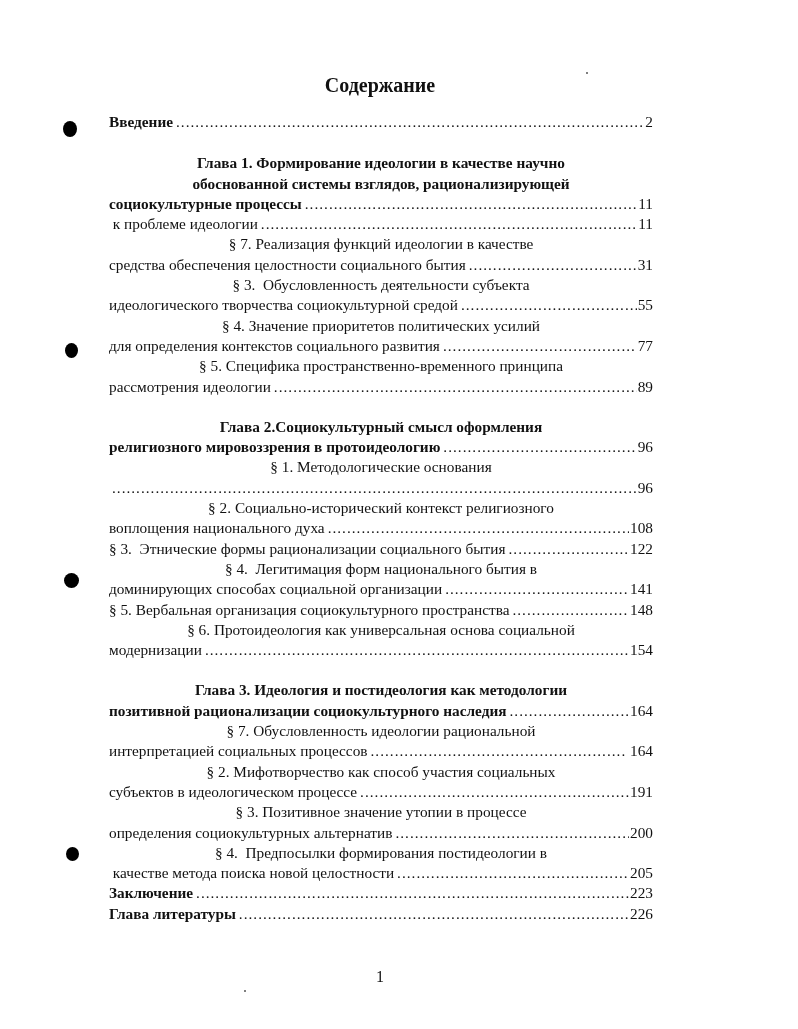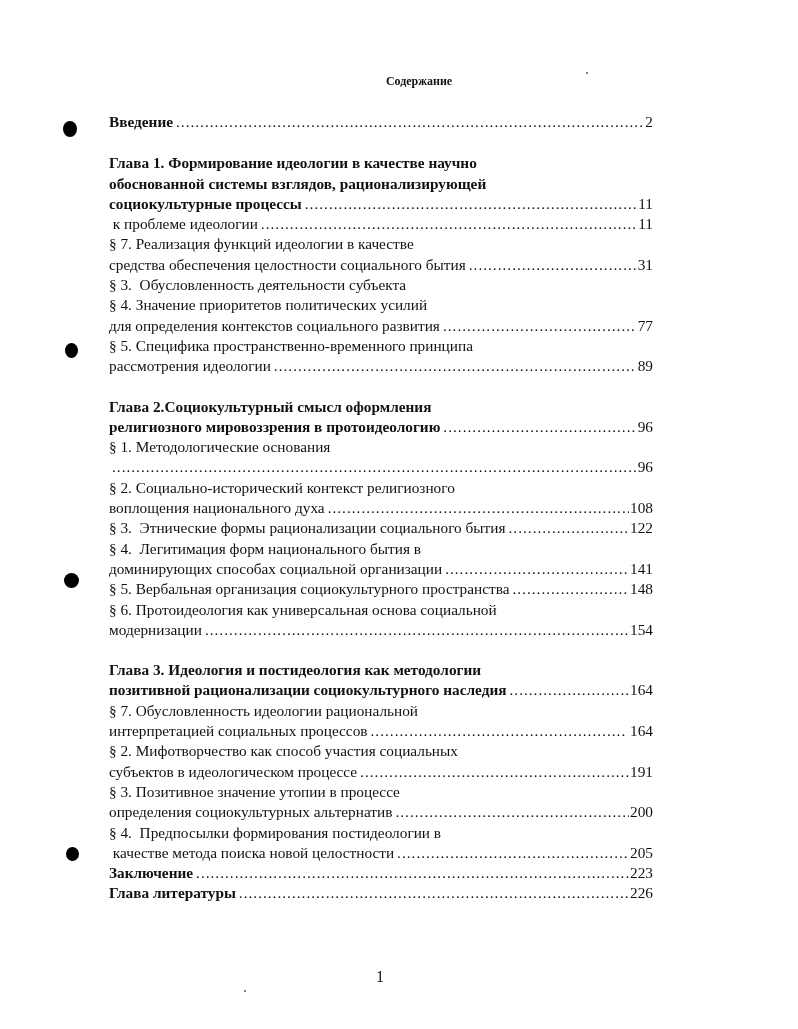--- a/index.html
+++ b/index.html
@@ -20,38 +20,38 @@
       left: 0; top: 0;
       width: 798px; height: 1029px;
     }
     .title {
       position: absolute;
       top: 74px;
       left: 0;
       width: 760px;
       text-align: center;
       font-weight: bold;
-      font-size: 12px;
-      padding-left: 39px;
+      font-size: 20px;
     }
     .toc {
       position: absolute;
       left: 109px;
       top: 112px;
       width: 544px;
       font-size: 15.3px;
       line-height: 20.3px;
     }
     .entry {
       display: block;
     }
     .line {
       display: flex;
       align-items: baseline;
       white-space: nowrap;
+      justify-content: center;
     }
     .line .txt {
       white-space: nowrap;
     }
     .line .dots {
       flex: 1 1 auto;
       overflow: hidden;
       white-space: nowrap;
       margin: 0 1px 0 3px;
       letter-spacing: 1px;
@@ -141,20 +141,25 @@
         <span class="txt">средства обеспечения целостности социального бытия</span>
         <span class="dots"></span>
         <span class="pg">31</span>
       </div>
     </div>
 
     <div class="entry">
       <div class="line">
           <span class="txt" style="white-space:pre">§ 3.  Обусловленность деятельности субъекта</span>
         </div>
+      <div class="line">
+        <span class="txt">идеологического творчества социокультурной средой</span>
+        <span class="dots"></span>
+        <span class="pg">55</span>
+      </div>
     </div>
 
     <div class="entry">
       <div class="line">
           <span class="txt">§ 4. Значение приоритетов политических усилий</span>
         </div>
       <div class="line">
         <span class="txt">для определения контекстов социального развития</span>
         <span class="dots"></span>
         <span class="pg">77</span>

